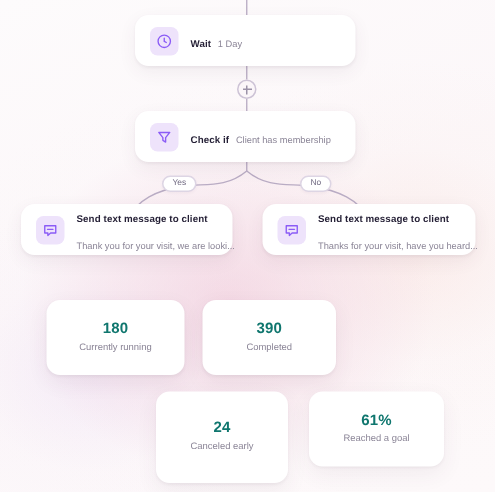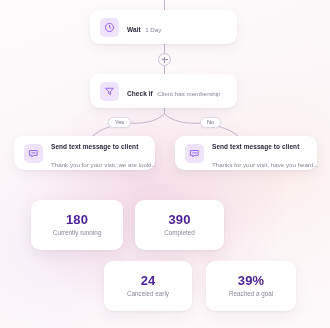--- a/index.html
+++ b/index.html
@@ -130,35 +130,35 @@
     background: #ffffff;
     border-radius: 9px;
     box-shadow: 0 1px 2px rgba(60,30,60,0.05), 0 5px 14px rgba(90,50,90,0.07);
     display: flex;
     flex-direction: column;
     align-items: center;
     justify-content: center;
     gap: 4px;
   }
   .stat-value {
-    font-size: 13px;
+    font-size: 10px;
     font-weight: bold;
-    color: #4c1d95;
+    color: #0f766e;
     line-height: 1;
     letter-spacing: 0.01em;
   }
   .stat-label {
     font-size: 6.3px;
     color: #8a8496;
     line-height: 1;
   }
 
   #stat-running   { left: 31px;  top: 200px; width: 92px; height: 50px; }
   #stat-completed { left: 135px; top: 200px; width: 89px; height: 50px; }
-  #stat-canceled  { left: 104px; top: 261px; width: 88px; height: 50px; }
+  #stat-canceled  { left: 104px; top: 261px; width: 88px; height: 61px; }
   #stat-goal      { left: 206px; top: 261px; width: 90px; height: 50px; }
 </style>
 </head>
 <body>
 
 <div id="canvas">
 
   <svg id="wires" viewBox="0 0 330 328">
     <g fill="none" stroke="#b9acc4" stroke-width="0.9">
 
@@ -241,17 +241,17 @@
     <span class="stat-value">390</span>
     <span class="stat-label">Completed</span>
   </div>
 
   <div class="stat-card" id="stat-canceled">
     <span class="stat-value">24</span>
     <span class="stat-label">Canceled early</span>
   </div>
 
   <div class="stat-card" id="stat-goal">
-    <span class="stat-value">39%</span>
+    <span class="stat-value">61%</span>
     <span class="stat-label">Reached a goal</span>
   </div>
 
 </div>
 
 </body></html>

